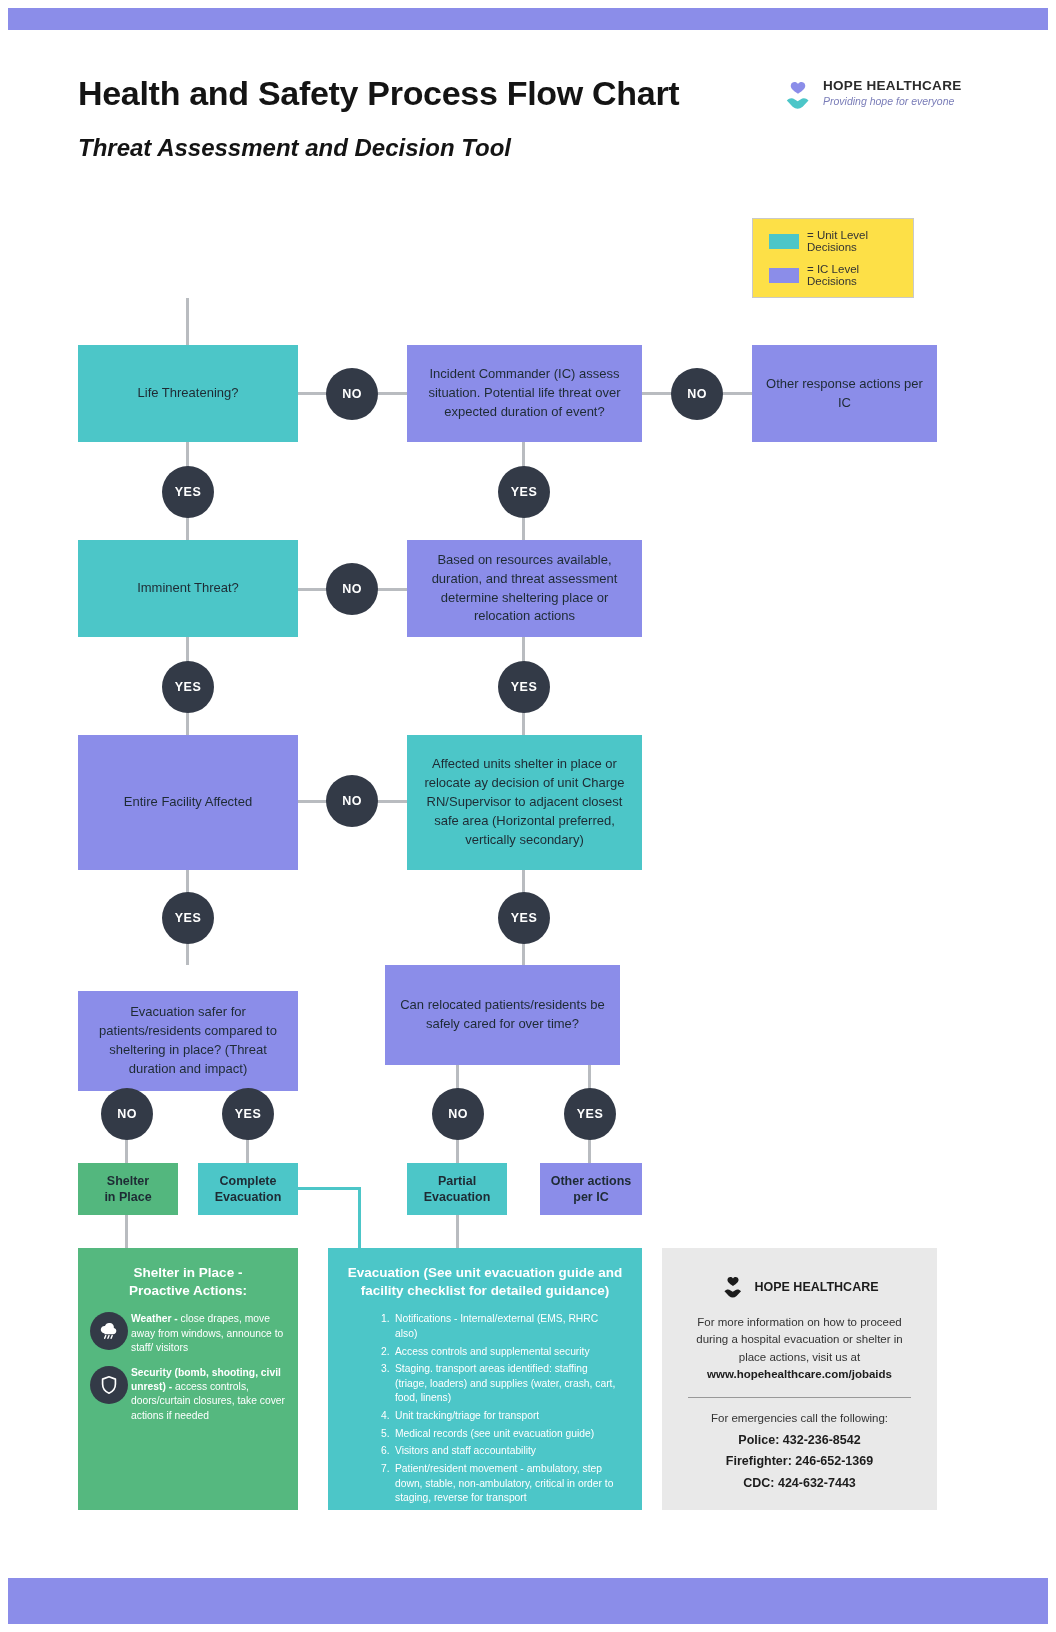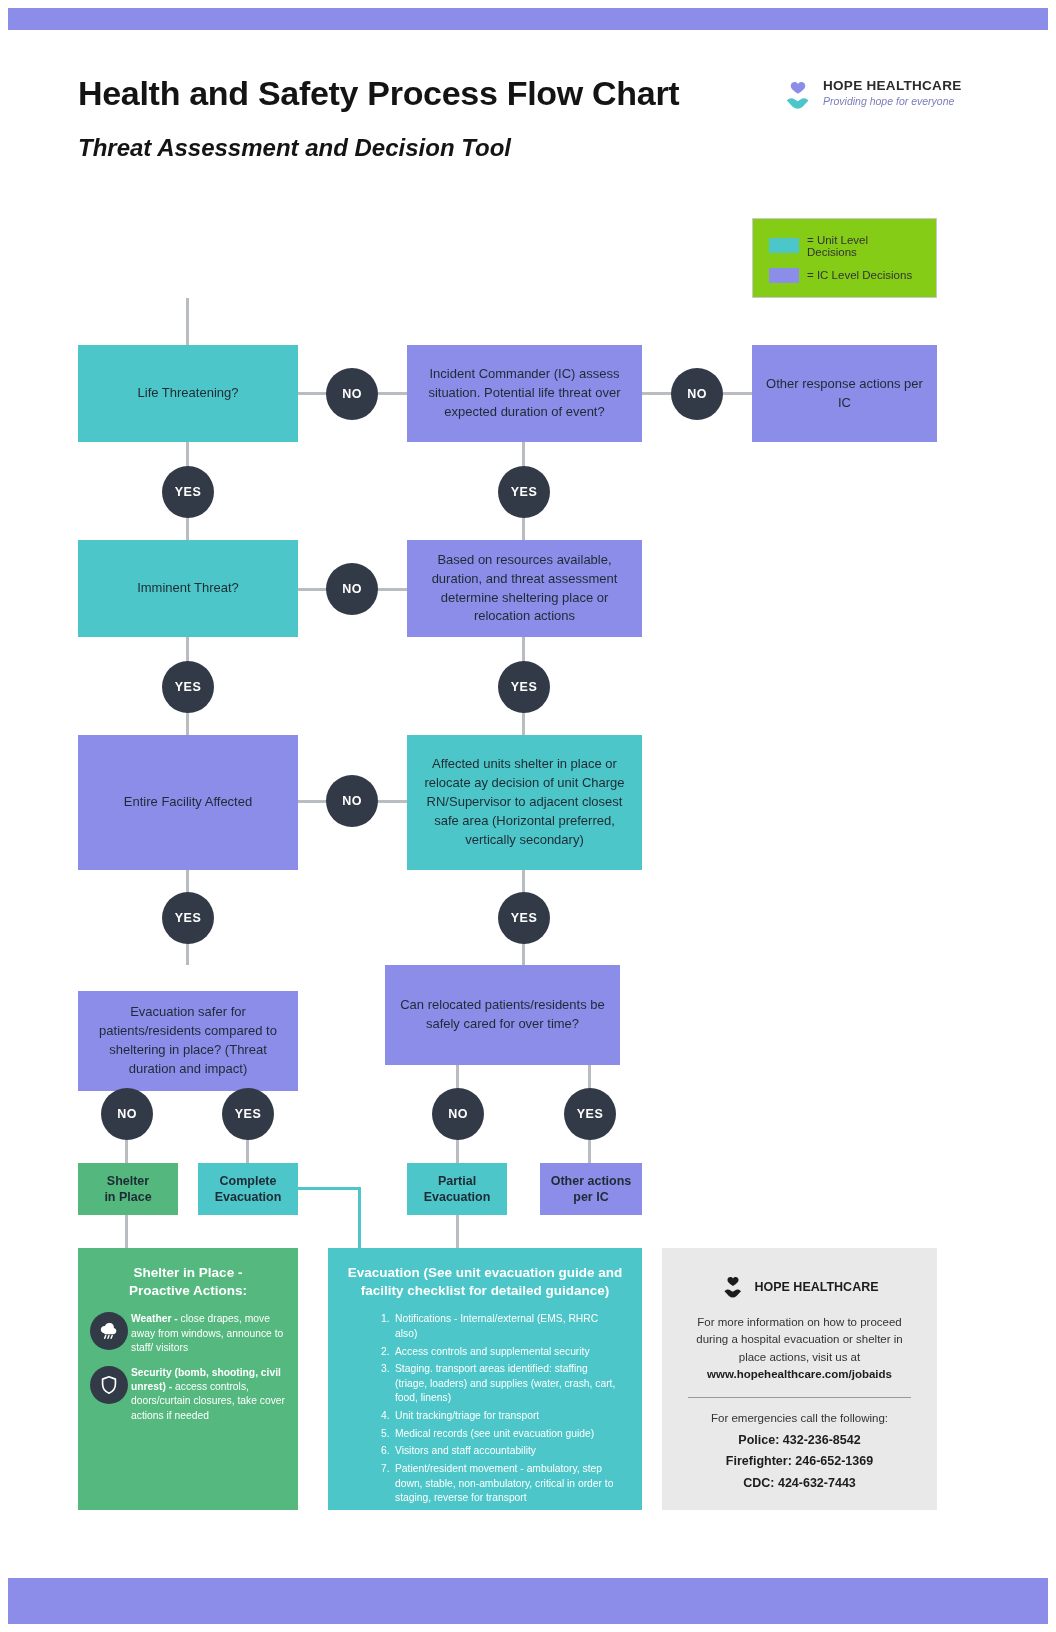--- a/index.html
+++ b/index.html
@@ -9,21 +9,21 @@
   .bar.bottom{bottom:8px;height:46px;}
 
   .page-title{position:absolute;left:78px;top:74px;margin:0;font-size:34px;font-weight:800;color:#141414;letter-spacing:-.3px;}
   .page-subtitle{position:absolute;left:78px;top:134px;margin:0;font-size:24px;font-style:italic;font-weight:600;color:#141414;}
 
   .brand{position:absolute;left:781px;top:78px;display:flex;align-items:flex-start;gap:8px;}
   .brand svg{width:34px;height:34px;}
   .brand-name{font-weight:bold;font-size:13.5px;color:#2b2b2b;letter-spacing:.3px;}
   .brand-tag{font-style:italic;font-size:10.5px;color:#7a7db8;margin-top:2px;}
 
-  .legend{position:absolute;left:752px;top:218px;width:185px;height:80px;border:1px solid #c9c9c9;box-sizing:border-box;background:#84cc16;display:flex;flex-direction:column;justify-content:center;gap:10px;padding:0 16px;}
+  .legend{position:absolute;left:752px;top:218px;width:162px;height:80px;border:1px solid #c9c9c9;box-sizing:border-box;background:#fde047;display:flex;flex-direction:column;justify-content:center;gap:10px;padding:0 16px;}
   .legend-row{display:flex;align-items:center;gap:8px;font-size:11.5px;color:#333;}
   .swatch{width:30px;height:15px;flex:0 0 30px;}
   .swatch.teal{background:#4cc6c8;}
   .swatch.purple{background:#8b8de9;}
 
   .vline,.hline{position:absolute;background:#b9bcc0;}
   .vline{width:3px;}
   .hline{height:3px;}
   .tealline{background:#4cc6c8;}
 

